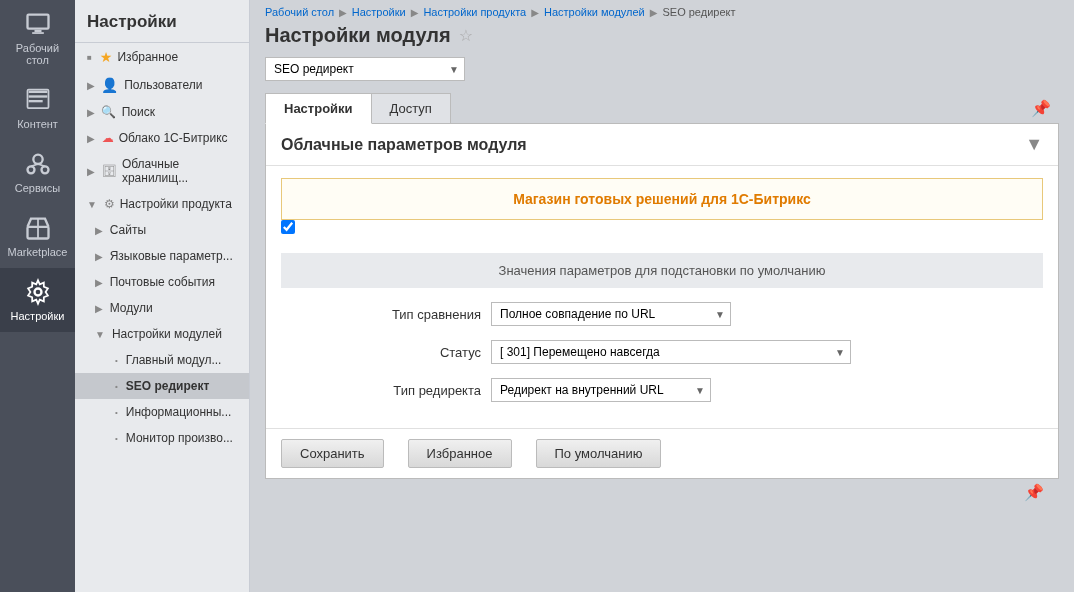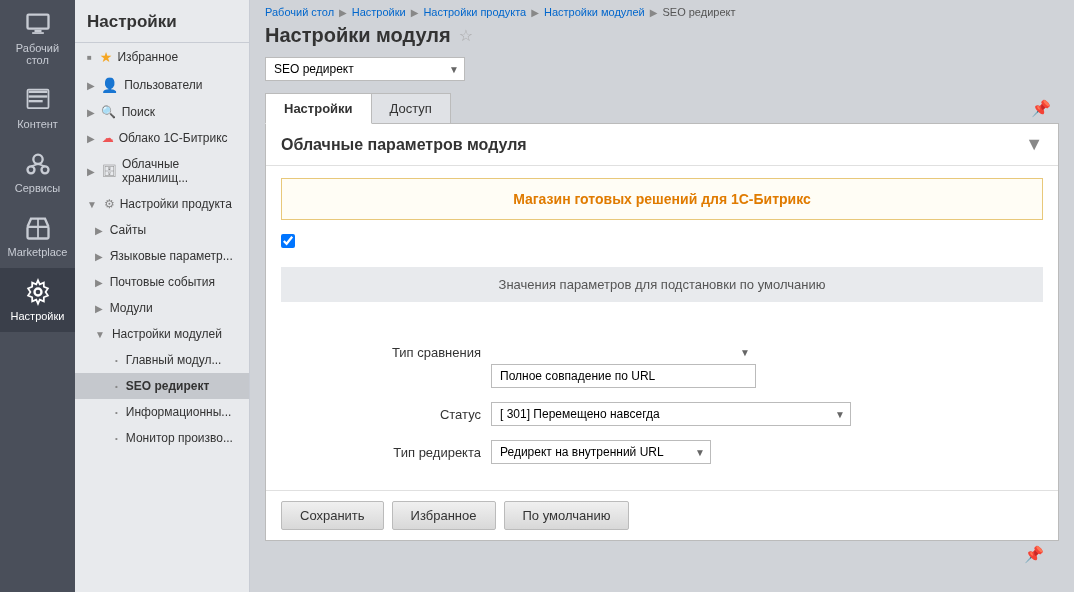--- a/index.html
+++ b/index.html
@@ -197,21 +197,21 @@
     }
     .collapse-btn { color: #888; font-size: 18px; cursor: pointer; }
 
     .tab-panel-body { padding: 12px 15px; }
 
     
     .marketplace-banner {
       border: 1px solid #e8c87a;
       background: #fffdf5;
       padding: 12px 15px;
-      margin-bottom: 14px;
+      margin-bottom: 0;
       text-align: center;
     }
     .marketplace-banner-text {
       color: #e07b00;
       font-size: 14px;
       font-weight: bold;
       cursor: pointer;
     }
 
     
@@ -264,21 +264,21 @@
       top: 50%;
       transform: translateY(-50%);
       font-size: 10px;
       color: #666;
       pointer-events: none;
     }
 
     
     .btn-row {
       display: flex;
-      gap: 8px;
+      gap: 24px;
       padding: 10px 15px;
       border-top: 1px solid #e0e0e0;
       background: #fff;
     }
     .btn {
       padding: 6px 18px;
       font-size: 13px;
       border: 1px solid #bbb;
       cursor: pointer;
       border-radius: 2px;
@@ -480,21 +480,21 @@
             <input type="checkbox" class="checkbox-input" checked="" style="">
           </div>
 
           <div class="defaults-section">
             <span>Значения параметров для подстановки по умолчанию</span>
           </div>
 
           <div class="form-row">
             <div class="form-label">Тип сравнения</div>
             <div class="form-select-wrapper">
-              <select class="form-select" style="width:265px;margin-top:48px;">
+              <select class="form-select" style="width:240px;">
                 <option value="Полное совпадение по URL">Полное совпадение по URL</option>
               </select>
             </div>
           </div>
 
           <div class="form-row">
             <div class="form-label">Статус</div>
             <div class="form-select-wrapper">
               <select class="form-select" style="width:360px;">
                 <option value="[ 301] Перемещено навсегда">[ 301] Перемещено навсегда</option>

